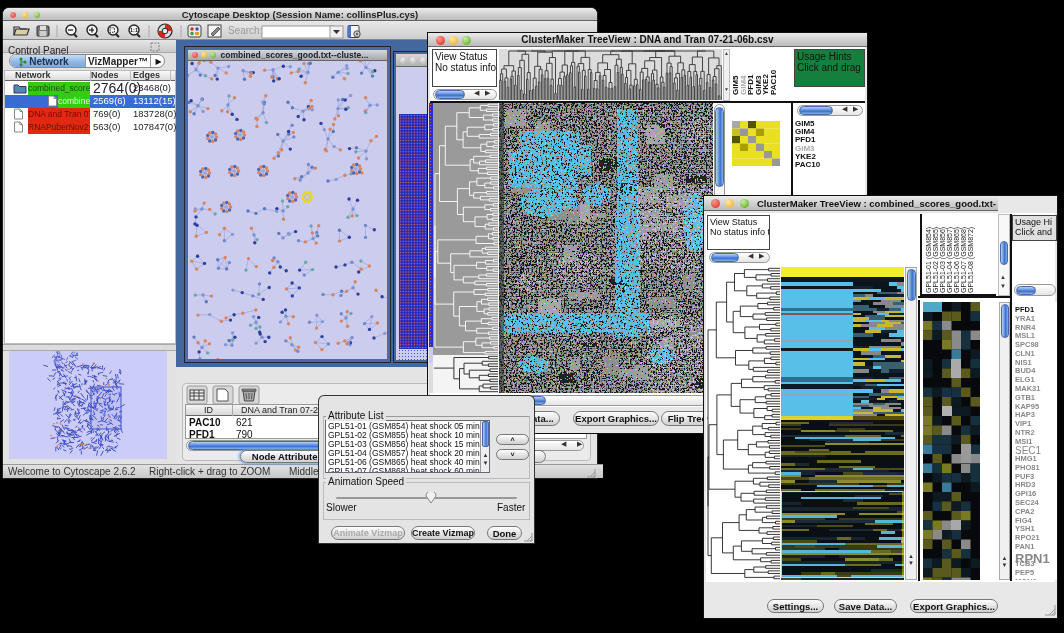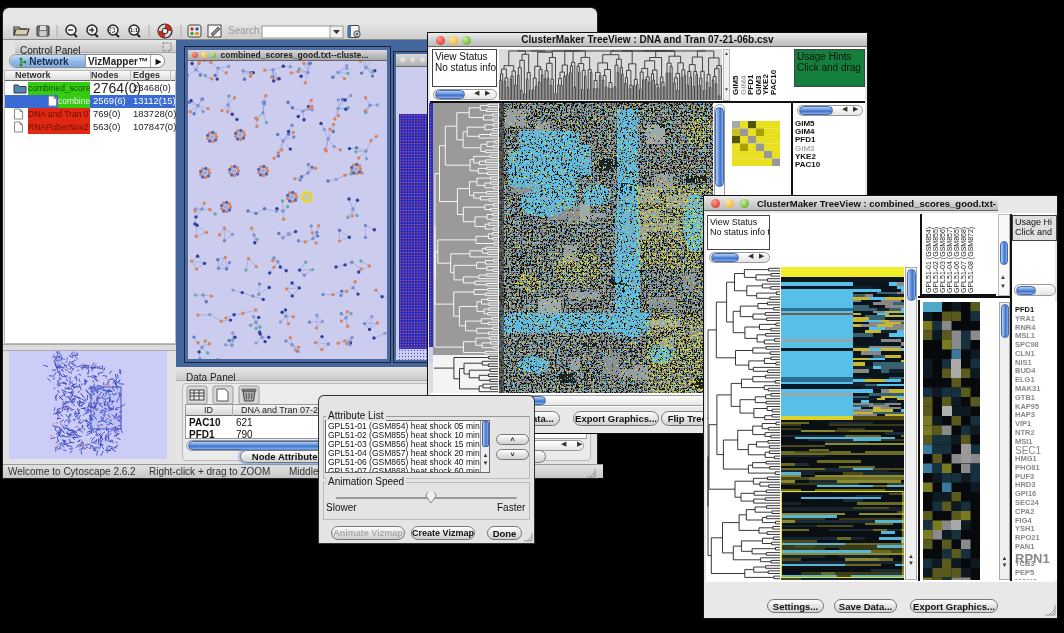--- a/index.html
+++ b/index.html
@@ -7,20 +7,26 @@
 .light{position:absolute;border-radius:50%}
 .aquabtn{position:absolute;background:linear-gradient(#fff,#e8e8e8 45%,#d0d0d0);border:1px solid #777;border-radius:20px;text-align:center;font-weight:bold;color:#111;white-space:nowrap;overflow:hidden}
 .panelbox{position:absolute;background:#fff;border:1px solid #444;font-size:10px;color:#111;line-height:11px;padding:1px 2px;white-space:nowrap;overflow:hidden}
 .scroll{position:absolute;background:linear-gradient(#fff,#e4e4e4);border:1px solid #999;border-radius:8px}
 .thumbh{position:absolute;background:linear-gradient(#b8d0f0,#6898e0 40%,#3b70cc 60%,#88b0e8);border:1px solid #4868a8;border-radius:8px}
 .thumbv{position:absolute;background:linear-gradient(90deg,#b8d0f0,#6898e0 40%,#3b70cc 60%,#88b0e8);border:1px solid #4868a8;border-radius:8px}
 .vlabel{position:absolute;transform:rotate(-90deg);transform-origin:0 0;white-space:nowrap;font-weight:bold}
 svg{position:absolute;top:0;left:0}
 </style></head><body>
 <div class="abs" style="left:3px;top:8px;width:594px;height:470px;background:#e6e6e6;border-radius:6px 6px 0 0;box-shadow:0 0 0 1px #222">
+    <div class="abs tbar" style="left:0;top:0;width:594px;height:13px;border-radius:6px 6px 0 0;overflow:hidden">
+      <div class="light" style="left:7px;top:4px;width:6px;height:6px;background:radial-gradient(circle at 35% 30%,#ff9a90,#e0312a)"></div>
+      <div class="light" style="left:19px;top:4px;width:6px;height:6px;background:radial-gradient(circle at 35% 30%,#ffe9a0,#e9a821)"></div>
+      <div class="light" style="left:31px;top:4px;width:6px;height:6px;background:radial-gradient(circle at 35% 30%,#c6f0a0,#57a618)"></div>
+      <div style="text-align:center;font-size:9.5px;font-weight:bold;color:#222;line-height:13px;white-space:nowrap">Cytoscape Desktop (Session Name: collinsPlus.cys)</div>
+    </div>
     <div class="abs" style="left:0;top:13px;width:594px;height:19px;background:linear-gradient(#e8e8e8,#cfcfcf);border-bottom:1px solid #888">
       <svg width="594" height="19" viewBox="0 0 594 19">
         <g stroke="#333" stroke-width="1.2" fill="#d8cfa8">
           <path d="M11 14 L13 8 L26 8 L24 14 Z"></path>
           <path d="M11 14 L11 6 L16 6 L17.5 8 L24 8" fill="none"></path>
         </g>
         <rect x="34" y="5" width="12" height="10" rx="1" fill="#777" stroke="#333"></rect>
         <rect x="37" y="5" width="6" height="4" fill="#ddd"></rect>
         <rect x="36.5" y="10" width="7" height="5" fill="#ccc"></rect>
         <line x1="54" y1="4" x2="54" y2="16" stroke="#aaa"></line>
@@ -54,21 +60,21 @@
         <rect x="259" y="5" width="72" height="12" fill="#fff" stroke="#999"></rect>
         <rect x="327" y="5" width="13" height="12" fill="#f0f0f0" stroke="#999"></rect>
         <path d="M330 9 L337 9 L333.5 13 Z" fill="#333"></path>
         <rect x="345" y="4.5" width="11" height="12" rx="1" fill="#f4f4f4" stroke="#444"></rect>
         <rect x="345" y="4.5" width="3" height="12" fill="#4878b8"></rect>
         <circle cx="354" cy="13" r="3.2" fill="#ccc" stroke="#333" stroke-width="0.8"></circle>
         <circle cx="354" cy="13" r="1.2" fill="#666"></circle>
       </svg>
     </div>
     <div class="abs" style="left:0;top:32px;width:173px;height:424px;background:#e2e2e2">
-      <div class="abs" style="left:12px;top:0;width:173px;height:13px;background:linear-gradient(#e4e4e4,#cicic1);background:linear-gradient(#e6e6e6,#c9c9c9);border-bottom:1px solid #aaa"><span style="font-size:10px;color:#222;margin-left:5px;line-height:13px;display:inline-block">Control Panel</span><svg width="10" height="10" style="left:147px;top:2px">
+      <div class="abs" style="left:0;top:0;width:173px;height:13px;background:linear-gradient(#e4e4e4,#cicic1);background:linear-gradient(#e6e6e6,#c9c9c9);border-bottom:1px solid #aaa"><span style="font-size:10px;color:#222;margin-left:5px;line-height:13px;display:inline-block">Control Panel</span><svg width="10" height="10" style="left:147px;top:2px">
           <rect x="1" y="1" width="8" height="8" fill="none" stroke="#777" stroke-dasharray="2 1.4"></rect>
         </svg></div>
       <div class="abs" style="left:6px;top:14px;width:156px;height:14px;border:1px solid #888;border-radius:8px;background:#fff;overflow:hidden">
         <div class="abs" style="left:0;top:0;width:76px;height:14px;background:linear-gradient(#c8ddf4,#8db6e4 50%,#74a6de);border-right:1px solid #999;text-align:center;font-size:10px;font-weight:bold;color:#1a3050;line-height:13px">&nbsp;Network</div>
         <svg width="10" height="12" style="left:8px;top:1px">
           <circle cx="3" cy="3" r="1.5" fill="#2a8a2a"></circle>
           <circle cx="3" cy="9" r="1.5" fill="#2a8a2a"></circle>
           <circle cx="7" cy="6" r="1.5" fill="#2a8a2a"></circle>
           <path d="M3 3 L3 9 M3 6 L7 6" stroke="#2a8a2a" fill="none"></path>
         </svg>
@@ -615,21 +621,20 @@
             <circle cx="58.4" cy="301.2" r="1.7" fill="#5a79c0"></circle>
             <circle cx="93.3" cy="299.7" r="1.7" fill="#2c3f9e"></circle>
             <circle cx="133.8" cy="300.9" r="1.7" fill="#d8845e"></circle>
             <circle cx="158.6" cy="300.8" r="1.7" fill="#7289c8"></circle>
             <circle cx="184.5" cy="299.8" r="1.7" fill="#d8845e"></circle>
           </svg>
         </div>
       </div>
     </div>
     <div class="abs" style="left:173px;top:359px;width:421px;height:97px;background:#e4e4e4">
-      <div class="abs" style="left:0;top:0;width:421px;height:14px;background:linear-gradient(#e6e6e6,#c9c9c9);border-bottom:1px solid #aaa"><span style="font-size:10px;color:#222;margin-left:10px;line-height:14px;display:inline-block">Data Panel</span></div>
       <div class="abs" style="left:6px;top:16px;width:409px;height:78px;background:#ebebeb;border:1px solid #bbb;border-radius:4px"></div>
       <svg width="90" height="22" style="left:10px;top:18px">
         <rect x="1" y="1" width="20" height="18" rx="2" fill="#d8d8d8" stroke="#999"></rect>
         <rect x="4" y="5" width="14" height="10" fill="#eee" stroke="#444"></rect>
         <line x1="4" y1="8" x2="18" y2="8" stroke="#444"></line>
         <line x1="4" y1="11" x2="18" y2="11" stroke="#444"></line>
         <line x1="8" y1="5" x2="8" y2="15" stroke="#444"></line>
         <line x1="13" y1="5" x2="13" y2="15" stroke="#444"></line>
         <rect x="27" y="1" width="20" height="18" rx="2" fill="#d8d8d8" stroke="#999"></rect>
         <path d="M31 4 L39 4 L42 7 L42 16 L31 16 Z" fill="#fff" stroke="#555"></path>

